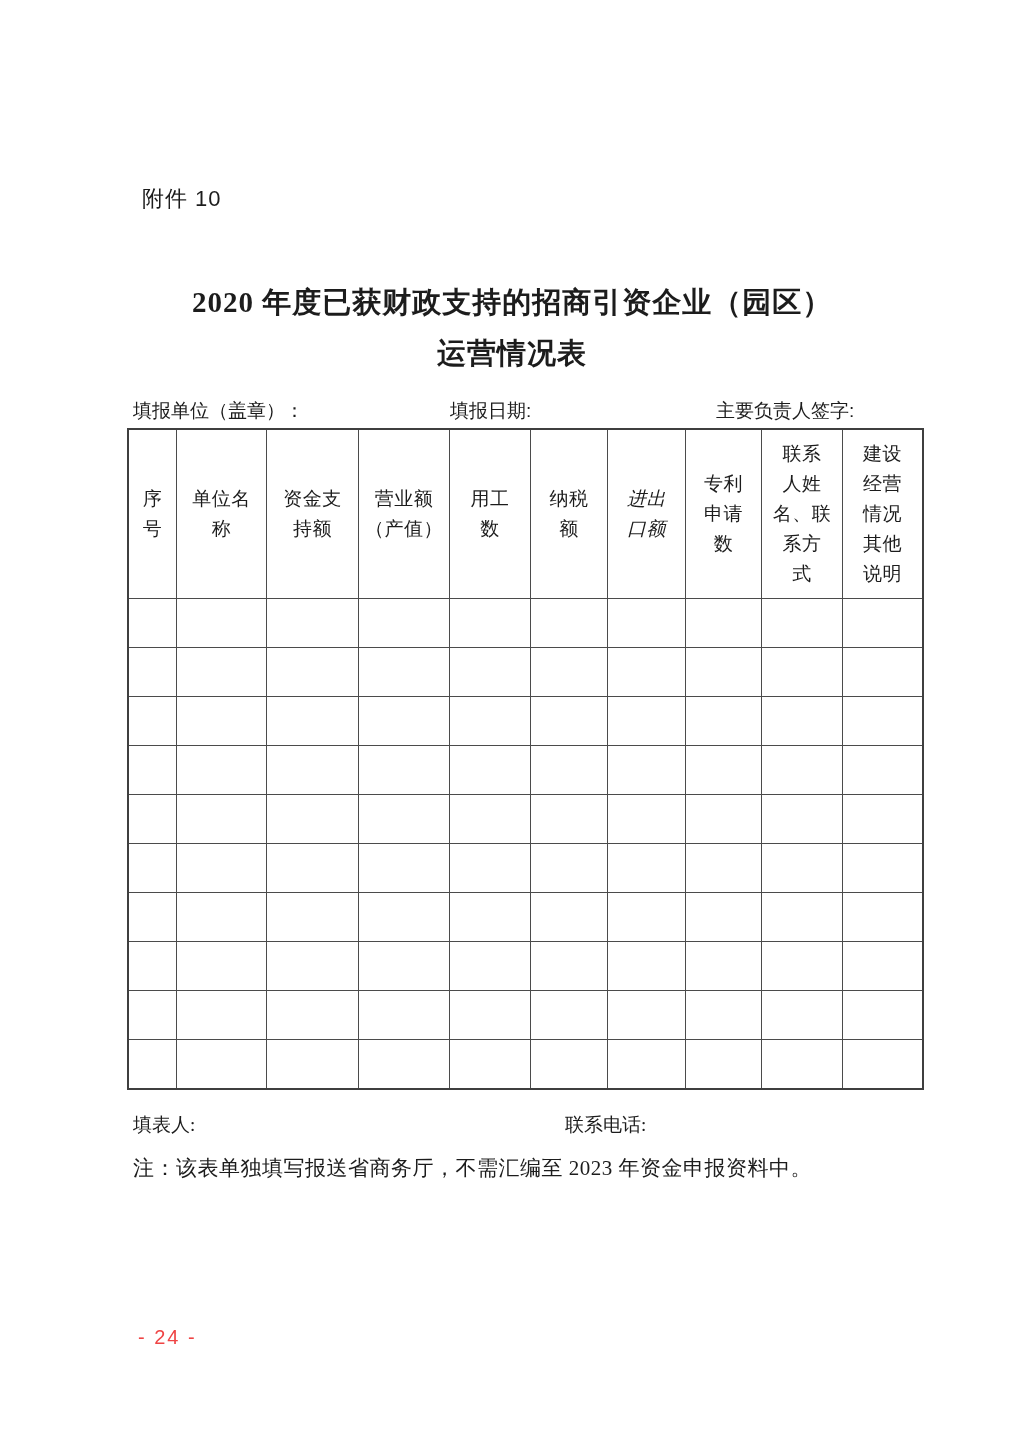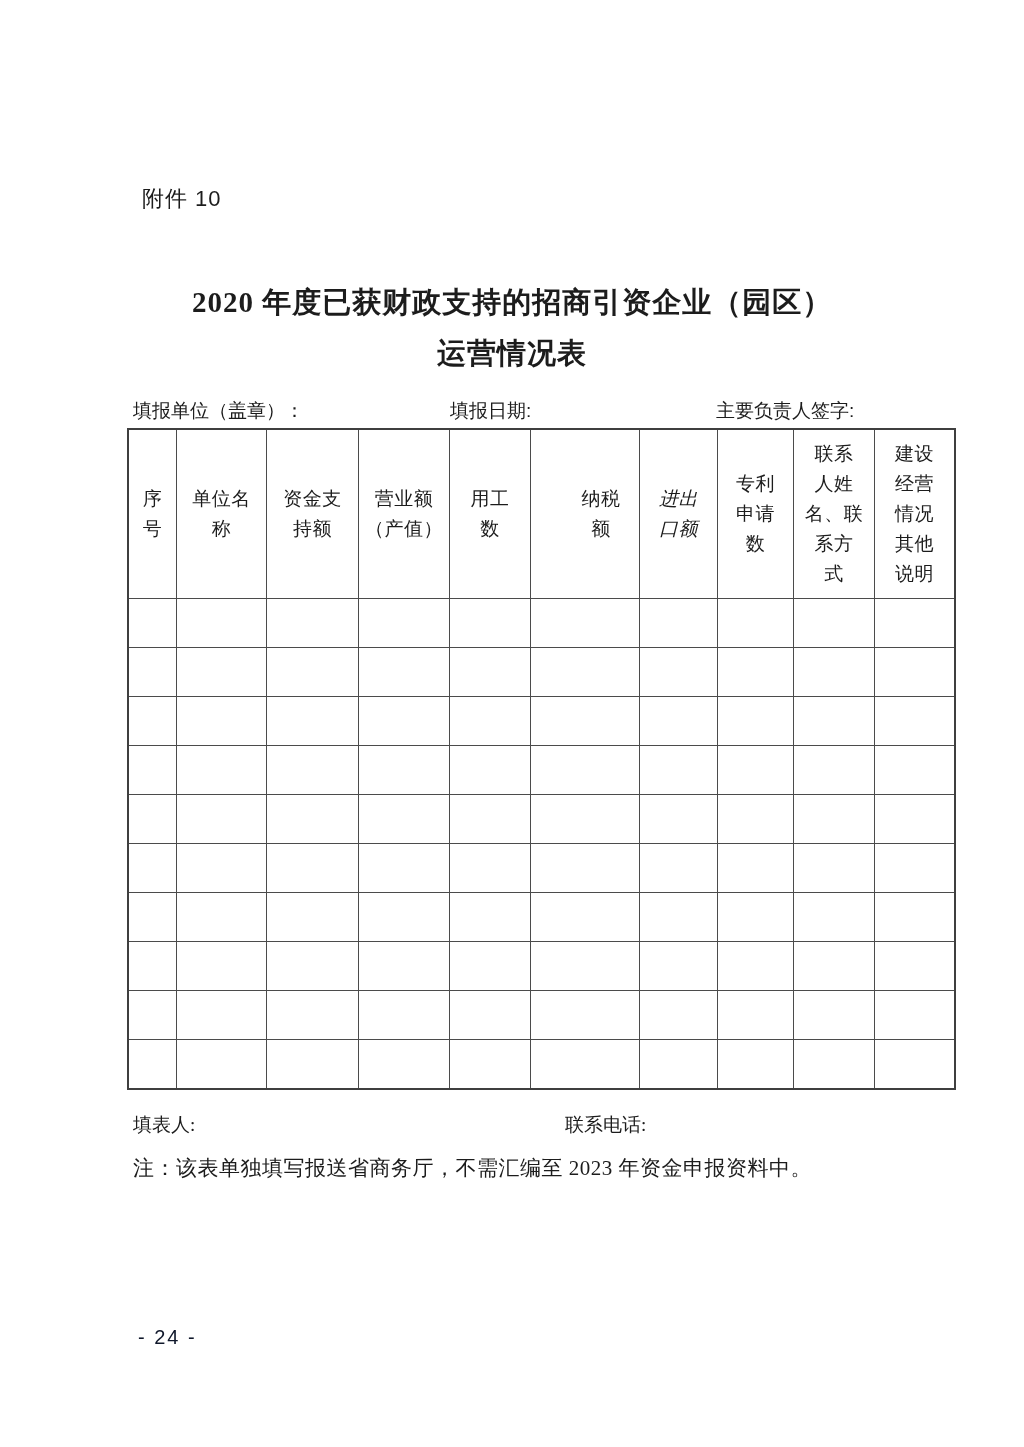--- a/index.html
+++ b/index.html
@@ -81,21 +81,21 @@
     font-size: 21px;
     font-family: "Liberation Serif", "DejaVu Serif", serif;
     white-space: nowrap;
     letter-spacing: 0.5px;
   }
   .page-number {
     position: absolute;
     left: 138px;
     top: 1326px;
     font-size: 20px;
-    color: #0f172a;
+    color: #ef4444;
     letter-spacing: 2px;
   }
 </style>
 </head>
 <body>
 
 <div class="page">
 
   <div class="attachment-label">附件 10</div>
 
@@ -115,21 +115,21 @@
           <th style="width: 47px;">序
 号</th>
           <th style="width: 89px;">单位名
 称</th>
           <th style="width: 91px;">资金支
 持额</th>
           <th style="width: 90px;">营业额
 （产值）</th>
           <th style="width: 80px;">用工
 数</th>
-          <th style="width: 76px; padding-left: 32px;">纳税
+          <th style="width: 76px;">纳税
 额</th>
           <th style="width: 77px; font-style: italic;">进出
 口额</th>
           <th style="width: 75px;">专利
 申请
 数</th>
           <th style="width: 80px;">联系
 人姓
 名、联
 系方

